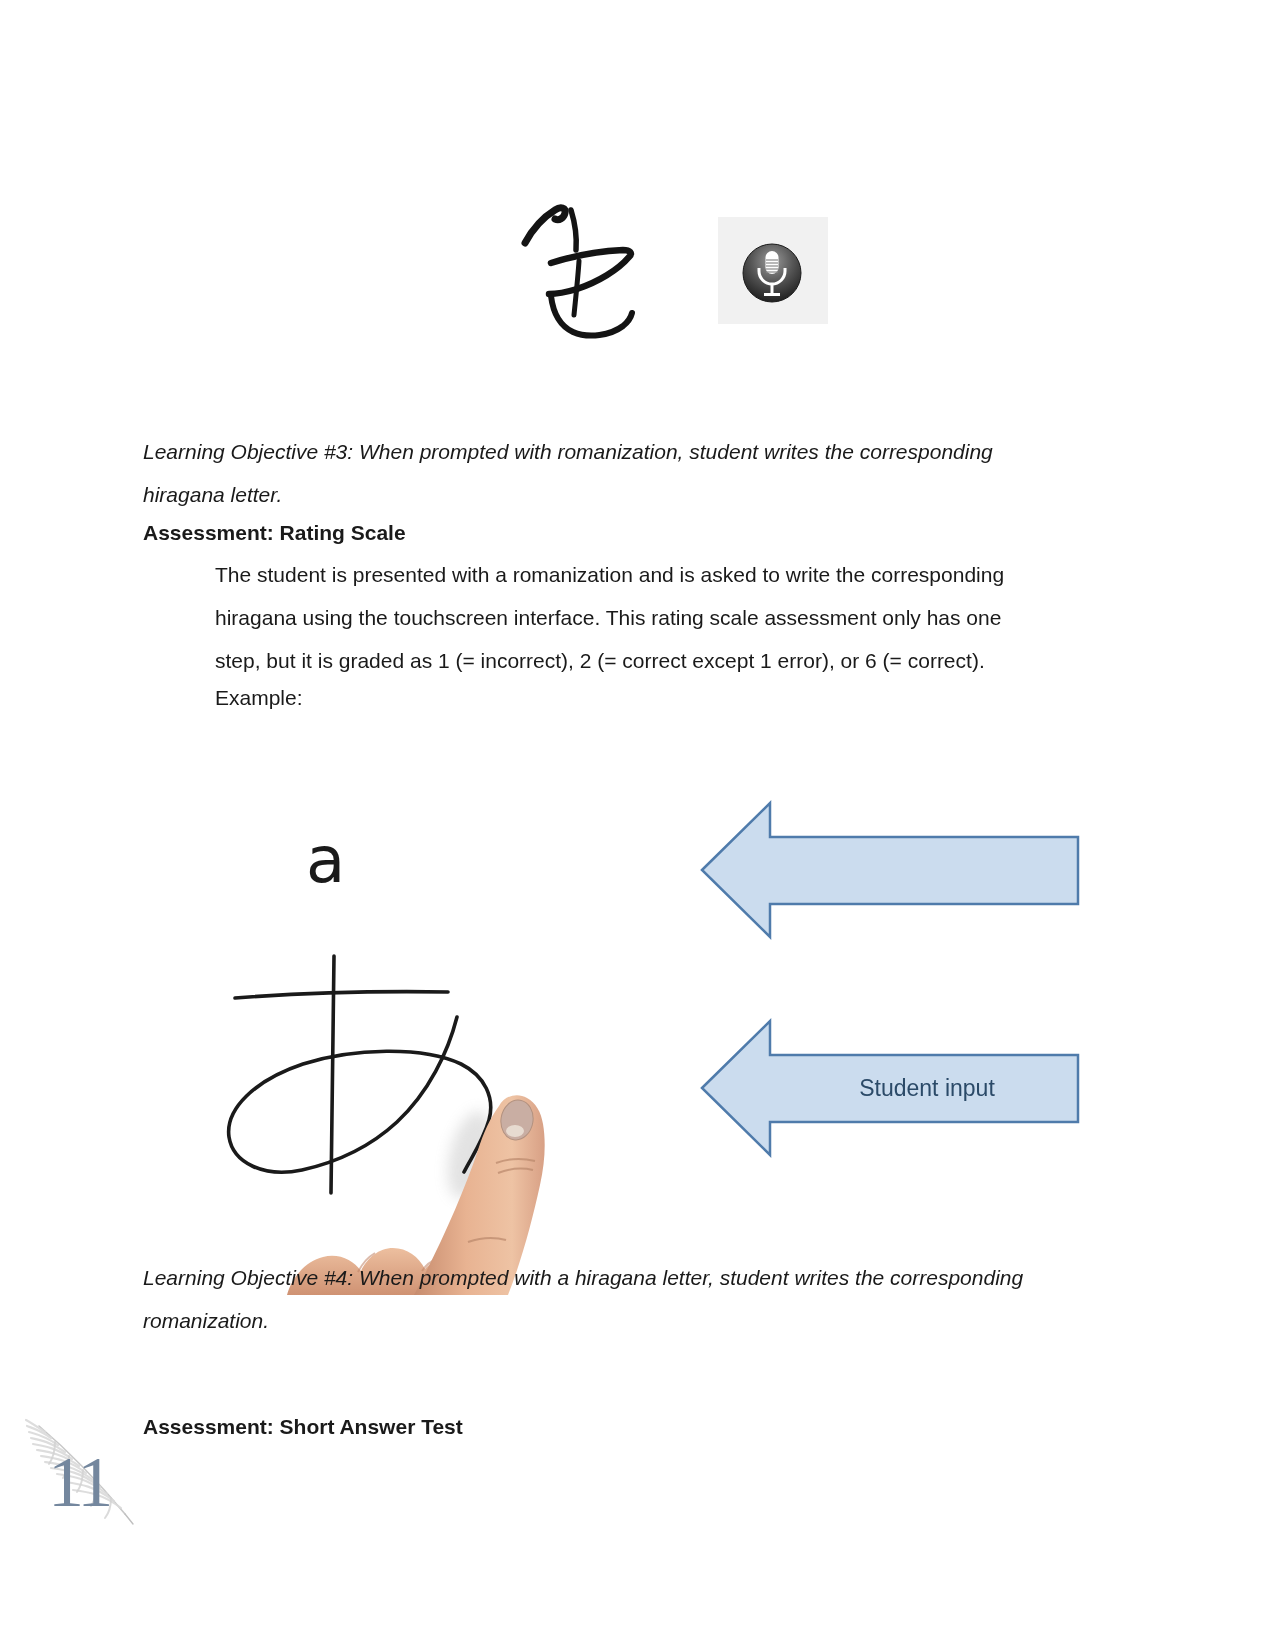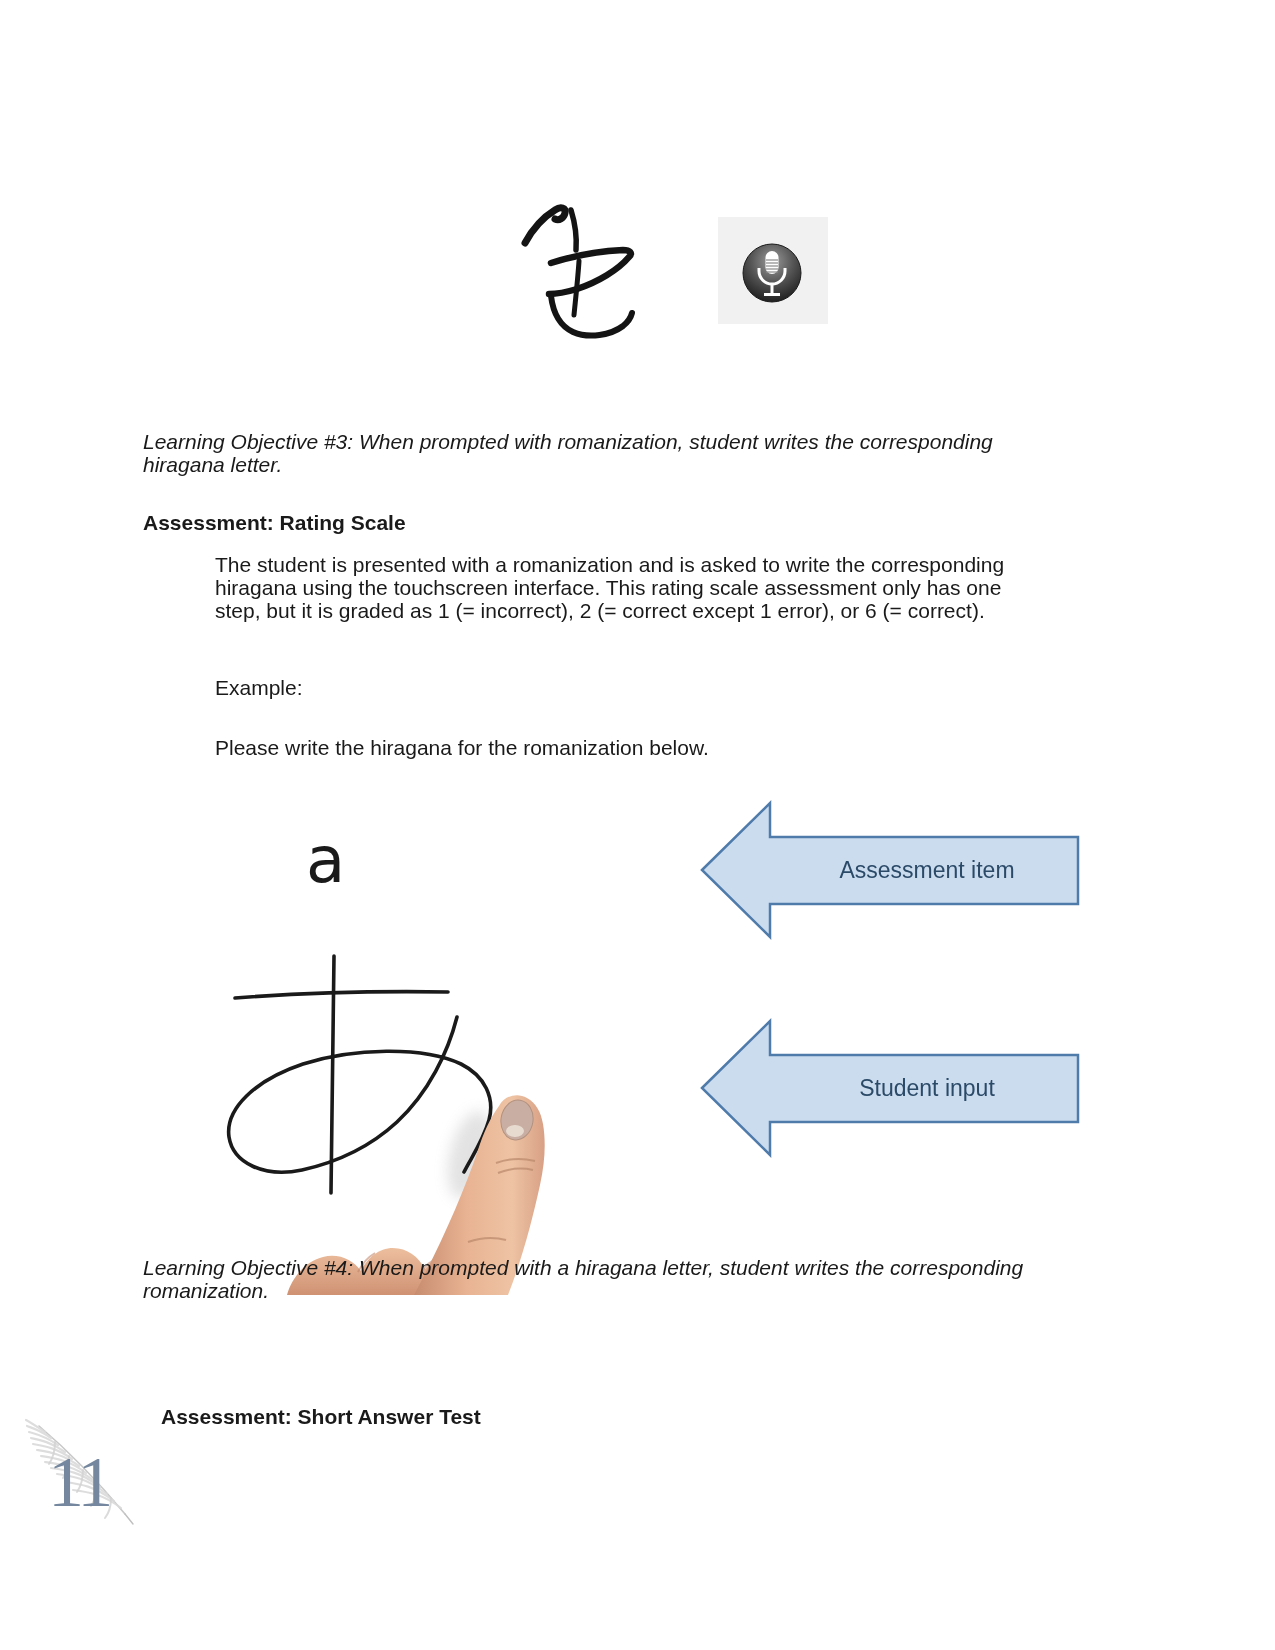--- a/index.html
+++ b/index.html
@@ -2,21 +2,21 @@
 <html style="--arrow-fill: #cbdcee; --arrow-border: #4f7bab; --arrow-text: #2b4a68; --page-number: #74879e;"><head>
 <meta charset="utf-8">
 <style>
   html,body{margin:0;padding:0;background:#ffffff;}
   .page{
     position:relative;width:1275px;height:1650px;background:#ffffff;
     font-family:"Liberation Sans","DejaVu Sans",sans-serif;color:#1a1a1a;
     overflow:hidden;
   }
   .abs{position:absolute;}
-  .txt{font-size:21px;line-height:23px;white-space:pre-line;}
+  .txt{font-size:21px;line-height:43px;white-space:pre-line;}
   .italic{font-style:italic;}
   .bold{font-weight:700;margin-top:19px;}
   .mic-box{background:#f1f1f1;}
   .roman-a{font-size:64px;line-height:64px;font-family:"DejaVu Sans","Liberation Sans",sans-serif;}
   .arrow-wrap svg{display:block;}
   .arrow-label{
     position:absolute;left:80px;top:39px;width:302px;height:67px;
     display:flex;align-items:center;justify-content:center;
     font-size:23px;color:var(--arrow-text,#2b4a68);
   }
@@ -68,29 +68,27 @@
   <div class="abs txt italic" style="left:143px;top:430px;width:1000px;">Learning Objective #3: When prompted with romanization, student writes the corresponding
 hiragana letter.</div>
   <div class="abs txt bold" style="left:143px;top:492px;width:600px;">Assessment: Rating Scale</div>
 
   <div class="abs txt" style="left:215px;top:553px;width:880px;">The student is presented with a romanization and is asked to write the corresponding
 hiragana using the touchscreen interface. This rating scale assessment only has one
 step, but it is graded as 1 (= incorrect), 2 (= correct except 1 error), or 6 (= correct).</div>
 
   <div class="abs txt" style="left:215px;top:676px;width:300px;">Example:</div>
 
-  <div class="abs txt" style="left:215px;top:736px;width:700px;">Please write the hiragana for the romanization below.</div>
 
   <div class="abs roman-a" style="left:306px;top:828px;">a</div>
 
   <div class="abs arrow-wrap" style="left:696px;top:798px;width:386px;height:142px;">
     <svg width="386" height="142" viewBox="0 0 386 142">
       <polygon points="6,72 74,5 74,39 382,39 382,106 74,106 74,139" fill="var(--arrow-fill,#cbdcee)" stroke="var(--arrow-border,#4f7bab)" stroke-width="2.5"></polygon>
     </svg>
-    <div class="arrow-label">Assessment item</div>
   </div>
 
   <svg class="abs" style="left:190px;top:890px;" width="440" height="407" viewBox="190 890 440 407" aria-label="あ">
     <defs>
       <linearGradient id="skinGrad" x1="0" y1="0" x2="1" y2="0">
         <stop offset="0%" stop-color="#c78c6e"></stop>
         <stop offset="40%" stop-color="#e8b392"></stop>
         <stop offset="75%" stop-color="#eec3a4"></stop>
         <stop offset="100%" stop-color="#d8a085"></stop>
       </linearGradient>
@@ -124,21 +122,21 @@
 
   <div class="abs arrow-wrap" style="left:696px;top:1016px;width:386px;height:142px;">
     <svg width="386" height="142" viewBox="0 0 386 142">
       <polygon points="6,72 74,5 74,39 382,39 382,106 74,106 74,139" fill="var(--arrow-fill,#cbdcee)" stroke="var(--arrow-border,#4f7bab)" stroke-width="2.5"></polygon>
     </svg>
     <div class="arrow-label">Student input</div>
   </div>
 
   <div class="abs txt italic" style="left:143px;top:1256px;width:1040px;">Learning Objective #4: When prompted with a hiragana letter, student writes the corresponding
 romanization.</div>
-  <div class="abs txt bold" style="left:161px;top:1386px;width:600px;">Assessment: Short Answer Test</div>
+  <div class="abs txt bold" style="left:143px;top:1386px;width:600px;">Assessment: Short Answer Test</div>
 
   <svg class="abs" style="left:25px;top:1416px;" width="118" height="115" viewBox="0 0 118 115">
     <g fill="none" stroke-linecap="round">
       <path d="M 14,10 C 40,32 70,62 100,98" stroke="#c8c8c8" stroke-width="1.6"></path>
       <g stroke="#dadada" stroke-width="2.2" opacity="0.9">
         <path d="M 20,16 C 11,10 5,6 1,4"></path>
         <path d="M 26,22 C 15,14 7,12 2,10"></path>
         <path d="M 33,29 C 20,20 11,18 4,16"></path>
         <path d="M 40,36 C 26,26 15,24 6,22"></path>
         <path d="M 47,43 C 32,32 19,30 8,28"></path>

